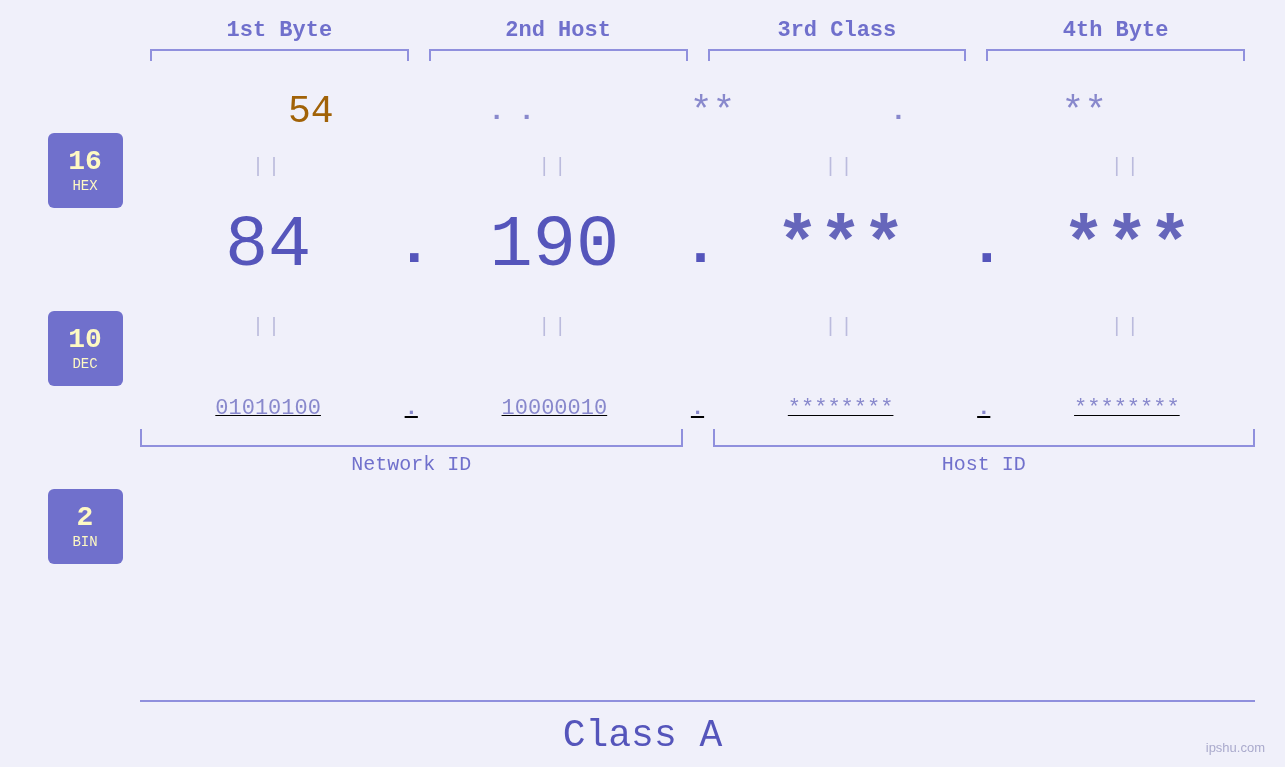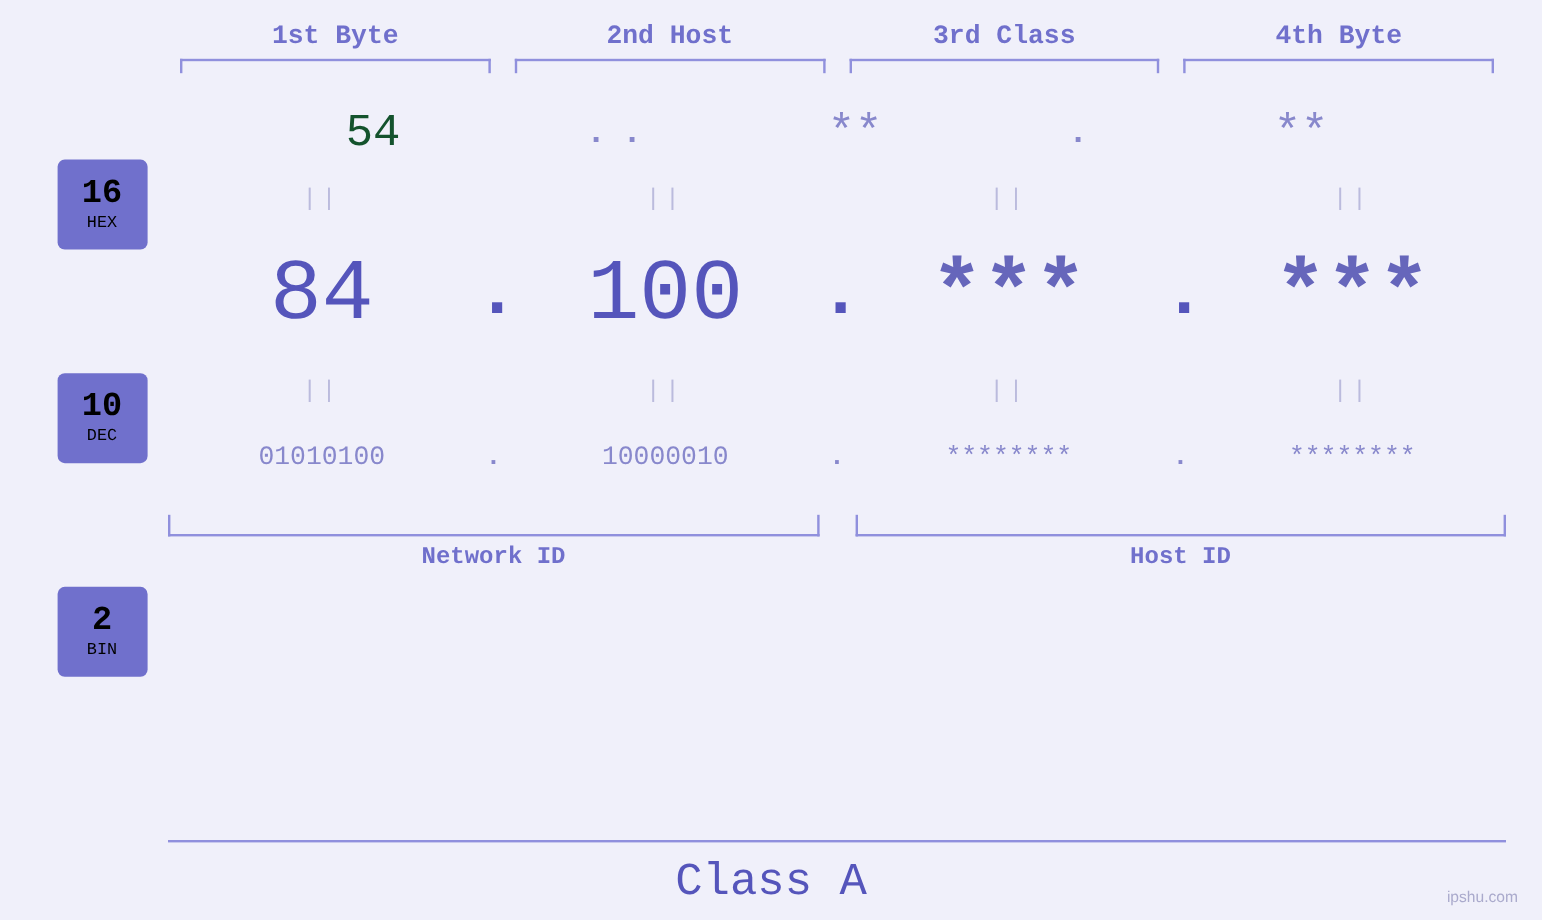--- a/index.html
+++ b/index.html
@@ -72,21 +72,21 @@
       width: 110px;
       display: flex;
       flex-direction: column;
       justify-content: space-around;
       align-items: center;
       padding: 10px 0 80px 0;
     }
 
     .badge {
       background-color: #7070cc;
-      color: #000000;
+      color: #fef9c3;
       border-radius: 6px;
       width: 75px;
       height: 75px;
       display: flex;
       flex-direction: column;
       align-items: center;
       justify-content: center;
     }
 
     .badge-number {
@@ -122,21 +122,21 @@
     .dot {
       width: 30px;
       text-align: center;
       font-size: 36px;
       color: #6060bb;
       font-weight: bold;
     }
 
     
     .hex-val {
-      color: #14532d;
+      color: #a16207;
       font-size: 38px;
     }
 
     
     .dec-val {
       color: #5555bb;
       font-size: 72px;
       font-weight: normal;
     }
 
@@ -264,21 +264,21 @@
         <div class="sep-dot"></div>
         <div class="sep-symbol" style="color:#bbbbdd; font-size:20px;">||</div>
       </div>
 
       <div class="data-row" style="flex: 0 0 130px; align-items: center;">
         <div class="cell">
           <span class="dec-val">84</span>
         </div>
         <div class="dot dec-dot">.</div>
         <div class="cell">
-          <span class="dec-val">100</span>
+          <span class="dec-val">190</span>
         </div>
         <div class="dot dec-dot">.</div>
         <div class="cell">
           <span class="dec-val asterisk-large">***</span>
         </div>
         <div class="dot dec-dot">.</div>
         <div class="cell">
           <span class="dec-val asterisk-large">***</span>
         </div>
       </div>
@@ -286,39 +286,39 @@
       <div class="sep-row">
         <div class="sep-symbol" style="color:#bbbbdd; font-size:20px;">||</div>
         <div class="sep-dot"></div>
         <div class="sep-symbol" style="color:#bbbbdd; font-size:20px;">||</div>
         <div class="sep-dot"></div>
         <div class="sep-symbol" style="color:#bbbbdd; font-size:20px;">||</div>
         <div class="sep-dot"></div>
         <div class="sep-symbol" style="color:#bbbbdd; font-size:20px;">||</div>
       </div>
 
-      <div class="data-row" style="flex: 0 0 80px; align-items: center;">
+      <div class="data-row" style="flex: 0 0 80px; align-items: flex-end; text-decoration: underline;">
         <div class="cell">
           <span class="bin-val">01010100</span>
         </div>
         <div class="dot" style="color:#8888cc; font-size:22px;">.</div>
         <div class="cell">
           <span class="bin-val">10000010</span>
         </div>
         <div class="dot" style="color:#8888cc; font-size:22px;">.</div>
         <div class="cell">
           <span class="bin-val asterisk">********</span>
         </div>
         <div class="dot" style="color:#8888cc; font-size:22px;">.</div>
         <div class="cell">
           <span class="bin-val asterisk">********</span>
         </div>
       </div>
 
-      <div style="margin-top: 8px; font-weight: bold;">
+      <div style="margin-top: 8px;">
 
         <div style="display:flex; height:18px;">
 
           <div style="width: calc(50% - 15px); border-bottom: 2px solid #9090dd; border-left: 2px solid #9090dd; border-right: 2px solid #9090dd;"></div>
           <div style="width: 30px;"></div>
 
           <div style="flex:1; border-bottom: 2px solid #9090dd; border-left: 2px solid #9090dd; border-right: 2px solid #9090dd;"></div>
         </div>
 
         <div style="display:flex; margin-top:6px;">

